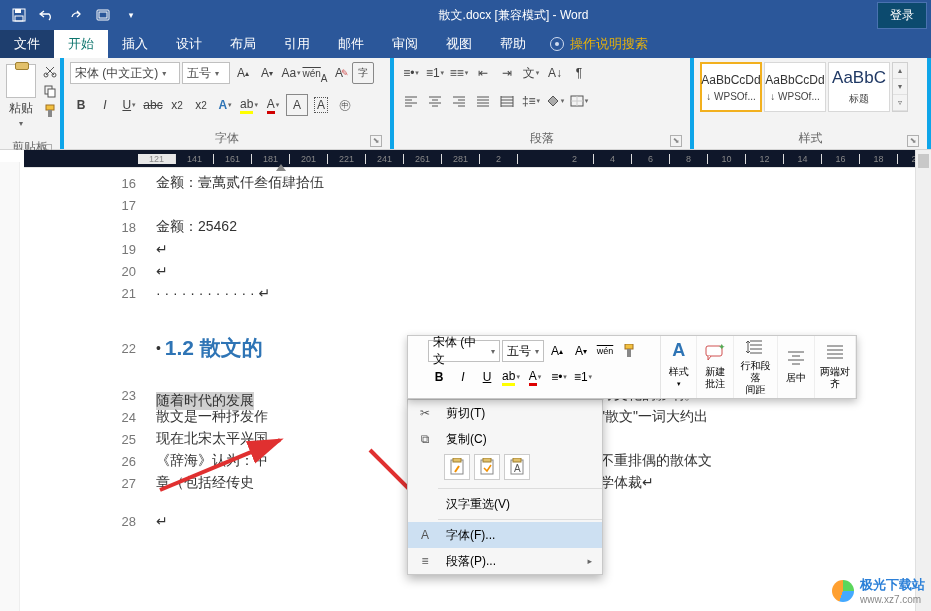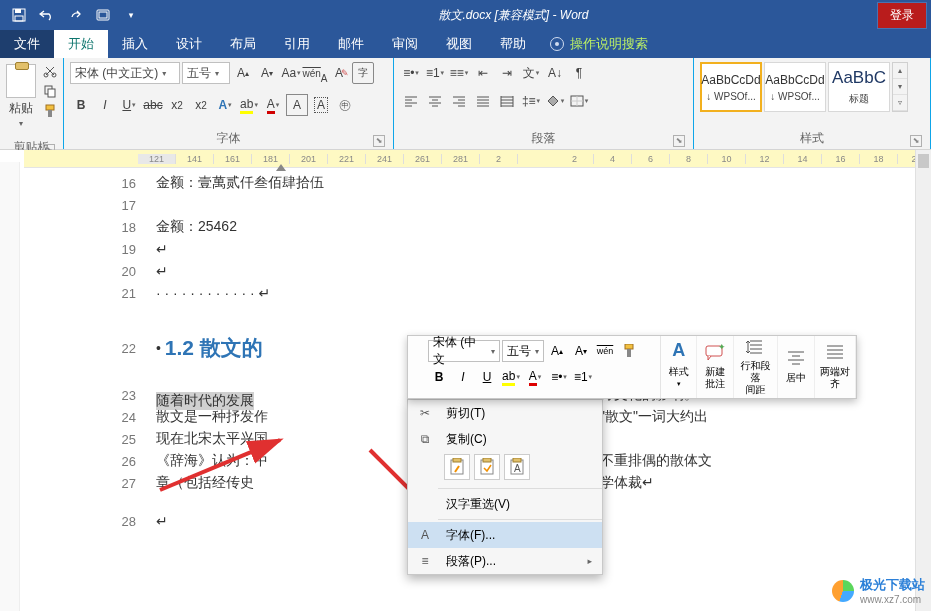--- a/index.html
+++ b/index.html
@@ -2,35 +2,35 @@
 <html><head>
 <meta charset="utf-8">
 <style>
 * { margin: 0; padding: 0; box-sizing: border-box; font-family: "Microsoft YaHei", sans-serif; }
 body { width: 931px; height: 611px; overflow: hidden; background: #fff; position: relative; }
 
 
 .titlebar { height: 30px; background: #2b579a; display: flex; align-items: center; color: #fff; font-size: 12px; }
 .titlebar .qat { display: flex; align-items: center; padding: 0 6px; gap: 2px; }
 .titlebar .qat .qbtn { width: 26px; height: 24px; display: flex; align-items: center; justify-content: center; cursor: pointer; }
-.titlebar .title-center { flex: 1; text-align: center; font-style: italic; }
-.titlebar .login { background: #b91c1c; padding: 4px 12px; margin-right: 4px; cursor: pointer; border:1px solid #4a72b0;}
+.titlebar .title-center { flex: 1; text-align: center; }
+.titlebar .login { background: #0c4a6e; padding: 4px 12px; margin-right: 4px; cursor: pointer; border:1px solid #4a72b0;}
 
 
 .tabs { height: 28px; background: #2b579a; display: flex; align-items: stretch; color: #fff; font-size: 13px; }
 .tabs .tab { padding: 0 14px; display: flex; align-items: center; cursor: pointer; }
 .tabs .tab.active { background: #fff; color: #0f766e; }
 .tabs .tab.file { background: #1e3e6e; }
-.tabs .tell { display:flex; align-items:center; gap:6px; padding:0 10px; color:#bef264;}
+.tabs .tell { display:flex; align-items:center; gap:6px; padding:0 10px; color:#eab308;}
 .tabs .bulb { width:14px; height:14px; border:1px solid #d0dcf0; border-radius:50%; position:relative;}
 .tabs .bulb::after{content:"";position:absolute;width:4px;height:4px;background:#d0dcf0;left:4px;top:4px;border-radius:50%;}
 
 
 .ribbon { height: 92px; background: #f3f3f3; border-bottom: 1px solid #d4d4d4; display: flex; font-size: 12px; color:#444;}
-.group { border-right: 1px solid #0ea5e9; display: flex; flex-direction: column; padding: 4px 6px 0; }
+.group { border-right: 4px solid #0ea5e9; display: flex; flex-direction: column; padding: 4px 6px 0; }
 .group-body { flex: 1; display: flex; align-items: flex-start; gap: 4px; }
 .group-label { text-align: center; font-size: 12px; color: #666; padding: 2px 0; position:relative;}
 .group-label .launcher{position:absolute; right:2px; bottom:2px; width:12px;height:12px; border:1px solid #b0b0b0; font-size:8px; line-height:10px; color:#888;}
 
 .clip-col{display:flex;flex-direction:column;align-items:center;gap:2px;}
 .paste-icon{width:30px;height:34px;background:#fff;border:1px solid #c0c0c0;position:relative;margin-top:2px;}
 .paste-icon::before{content:"";position:absolute;top:-3px;left:8px;width:12px;height:6px;background:#e2c06a;border:1px solid #a08030;border-radius:2px;}
 .mini-btn{width:20px;height:18px;display:flex;align-items:center;justify-content:center;}
 
 .font-top{display:flex;gap:2px;align-items:center;}
@@ -47,21 +47,21 @@
 .style-box{width:62px;height:50px;border:1px solid #d8d8d8;background:#fff;display:flex;flex-direction:column;align-items:center;justify-content:center;font-size:10px;}
 .style-box .preview{font-size:12px;color:#333;margin-bottom:4px;}
 .style-box.aabbc .preview{font-size:17px;color:#1f3864;}
 .style-box.sel{border-color:#f2b01e;box-shadow:inset 0 0 0 1px #f2b01e;}
 .styles-scroll{width:16px;height:50px;border:1px solid #d0d0d0;display:flex;flex-direction:column;}
 .styles-scroll div{flex:1;display:flex;align-items:center;justify-content:center;font-size:8px;color:#666;border-bottom:1px solid #e0e0e0;}
 
 
 .docarea{position:absolute;top:150px;left:0;right:0;bottom:0;background:#fff;}
 .vstrip{position:absolute;left:0;top:12px;width:20px;bottom:0;background:#f9f9f9;border-right:1px solid #eee;}
-.hruler{position:absolute;left:24px;right:16px;top:0;height:18px;background:#fef9c3;border-bottom:1px solid #e4e4e4;display:flex;align-items:center;font-size:9px;color:#888;overflow:hidden;}
+.hruler{position:absolute;left:24px;right:16px;top:0;height:18px;background:#0f172a;border-bottom:1px solid #e4e4e4;display:flex;align-items:center;font-size:9px;color:#888;overflow:hidden;}
 .hruler .seg{width:38px;text-align:center;border-right:1px solid #ddd;flex-shrink:0;}
 .hruler .margin{background:#e8e8e8;}
 .page{position:absolute;left:110px;top:22px;right:0;bottom:0;}
 .indent-marker{position:absolute;left:276px;top:14px;width:0;height:0;border-left:5px solid transparent;border-right:5px solid transparent;border-bottom:7px solid #888;}
 
 .line{display:flex;font-size:14px;color:#333;height:22px;align-items:center;}
 .line .num{width:46px;text-align:right;color:#777;padding-right:20px;font-size:13px;}
 .line .txt{white-space:pre;}
 .heading{color:#2e74b5;font-size:21px;font-weight:bold;}
 .hl{background:#d0d0d0;margin-top:12px;}

